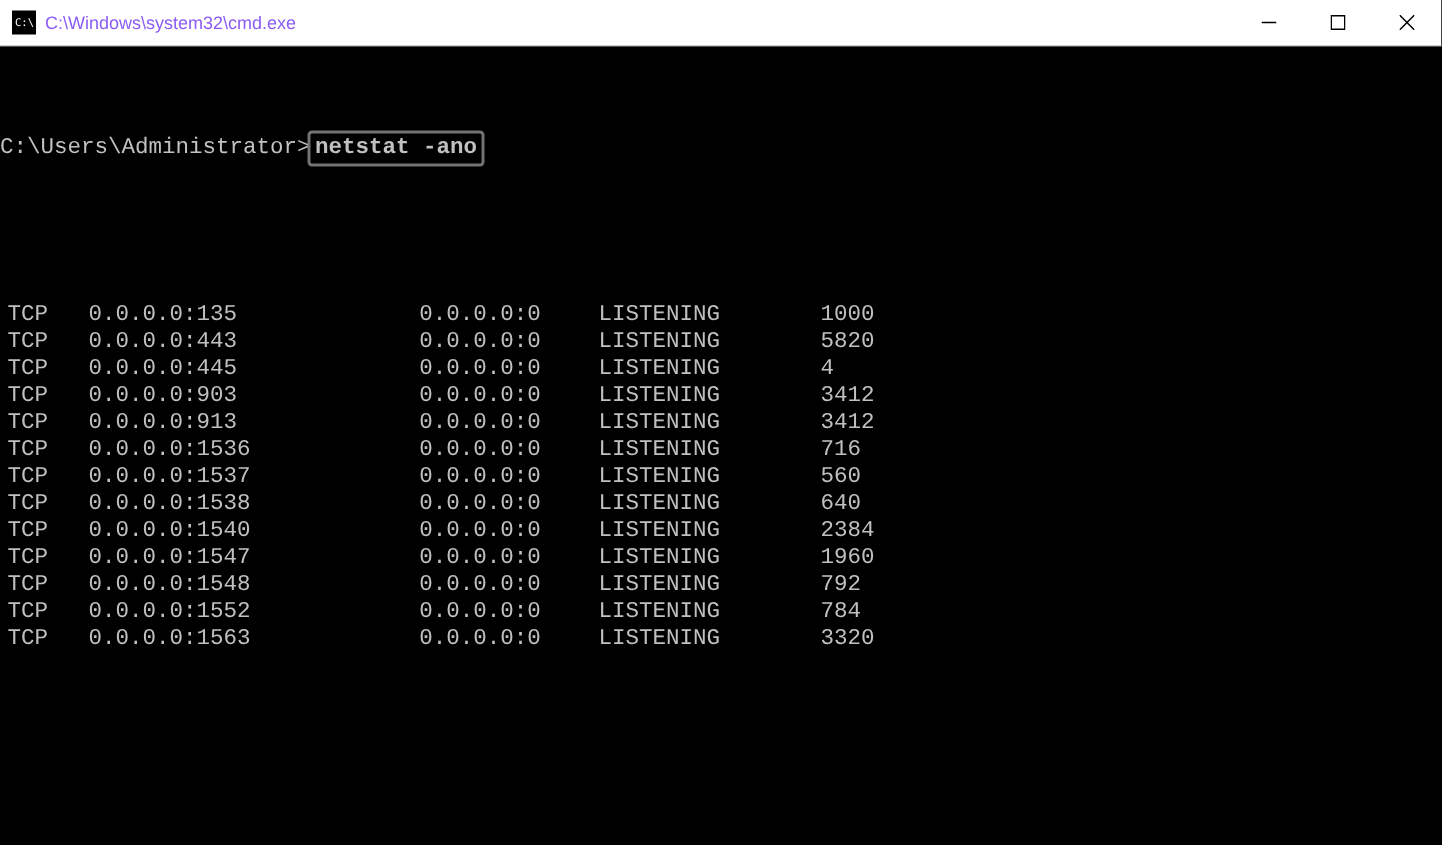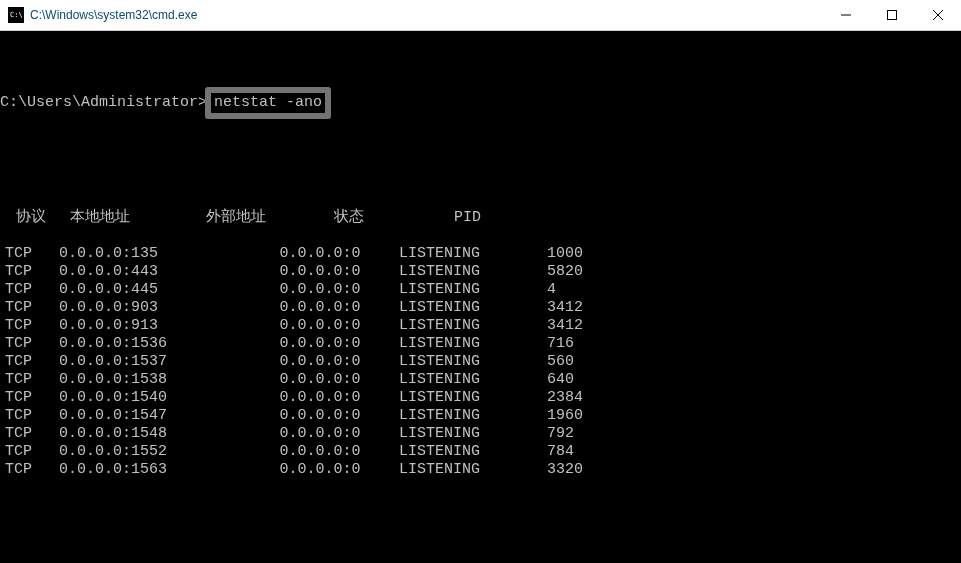--- a/index.html
+++ b/index.html
@@ -24,21 +24,21 @@
       height: 16px;
       margin: 0 6px 0 8px;
       background: #000;
       display: flex;
       align-items: center;
       justify-content: center;
     }
     .titlebar-icon svg { display: block; }
     .titlebar-title {
       flex: 1;
-      color: #0c4a6e;
+      color: #8b5cf6;
       font-size: 12px;
     }
     .window-controls {
       display: flex;
       height: 100%;
     }
     .win-btn {
       width: 46px;
       height: 100%;
       display: flex;
@@ -50,25 +50,26 @@
       background: #000;
       color: #c0c0c0;
       font-size: 15px;
       line-height: 18px;
       padding: 2px 0 0 0;
       white-space: pre;
       font-family: "NSimSun", "SimSun", "Consolas", "Courier New", monospace;
       letter-spacing: 0;
     }
     .highlight-box {
-      border: 6px solid #737373;
+      border: 2px solid #737373;
       border-radius: 3px;
       padding: 1px 3px;
       display: inline-block;
       margin-left: -2px;
+      font-weight: bold;
     }
     .table-header {
       display: flex;
       padding-left: 16px;
     }
     .row {
       display: flex;
       padding-left: 5px;
     }
     .col-proto { width: 54px; }
@@ -112,16 +113,15 @@
         </svg>
     </div>
   </div>
 </div>
 
 <div class="terminal">
 <div class="blank"></div>
 <div><span>C:\Users\Administrator&gt;</span><span class="highlight-box"><span>netstat -ano</span></span></div>
 <div class="blank"></div>
 <div class="blank"></div>
-<div class="table-header"><span class="hdr-proto">协议</span><span class="hdr-local">本地地址</span><span class="hdr-foreign">外部地址</span><span class="hdr-state">状态</span><span class="hdr-pid">PID</span></div>
 <div id="rows-container"><div class="row"><span class="col-proto">TCP</span><span class="col-local">0.0.0.0:135</span><span class="col-foreign">0.0.0.0:0</span><span class="col-state">LISTENING</span><span class="col-pid">1000</span></div><div class="row"><span class="col-proto">TCP</span><span class="col-local">0.0.0.0:443</span><span class="col-foreign">0.0.0.0:0</span><span class="col-state">LISTENING</span><span class="col-pid">5820</span></div><div class="row"><span class="col-proto">TCP</span><span class="col-local">0.0.0.0:445</span><span class="col-foreign">0.0.0.0:0</span><span class="col-state">LISTENING</span><span class="col-pid">4</span></div><div class="row"><span class="col-proto">TCP</span><span class="col-local">0.0.0.0:903</span><span class="col-foreign">0.0.0.0:0</span><span class="col-state">LISTENING</span><span class="col-pid">3412</span></div><div class="row"><span class="col-proto">TCP</span><span class="col-local">0.0.0.0:913</span><span class="col-foreign">0.0.0.0:0</span><span class="col-state">LISTENING</span><span class="col-pid">3412</span></div><div class="row"><span class="col-proto">TCP</span><span class="col-local">0.0.0.0:1536</span><span class="col-foreign">0.0.0.0:0</span><span class="col-state">LISTENING</span><span class="col-pid">716</span></div><div class="row"><span class="col-proto">TCP</span><span class="col-local">0.0.0.0:1537</span><span class="col-foreign">0.0.0.0:0</span><span class="col-state">LISTENING</span><span class="col-pid">560</span></div><div class="row"><span class="col-proto">TCP</span><span class="col-local">0.0.0.0:1538</span><span class="col-foreign">0.0.0.0:0</span><span class="col-state">LISTENING</span><span class="col-pid">640</span></div><div class="row"><span class="col-proto">TCP</span><span class="col-local">0.0.0.0:1540</span><span class="col-foreign">0.0.0.0:0</span><span class="col-state">LISTENING</span><span class="col-pid">2384</span></div><div class="row"><span class="col-proto">TCP</span><span class="col-local">0.0.0.0:1547</span><span class="col-foreign">0.0.0.0:0</span><span class="col-state">LISTENING</span><span class="col-pid">1960</span></div><div class="row"><span class="col-proto">TCP</span><span class="col-local">0.0.0.0:1548</span><span class="col-foreign">0.0.0.0:0</span><span class="col-state">LISTENING</span><span class="col-pid">792</span></div><div class="row"><span class="col-proto">TCP</span><span class="col-local">0.0.0.0:1552</span><span class="col-foreign">0.0.0.0:0</span><span class="col-state">LISTENING</span><span class="col-pid">784</span></div><div class="row"><span class="col-proto">TCP</span><span class="col-local">0.0.0.0:1563</span><span class="col-foreign">0.0.0.0:0</span><span class="col-state">LISTENING</span><span class="col-pid">3320</span></div></div>
 
 </div>
 
 </body></html>

